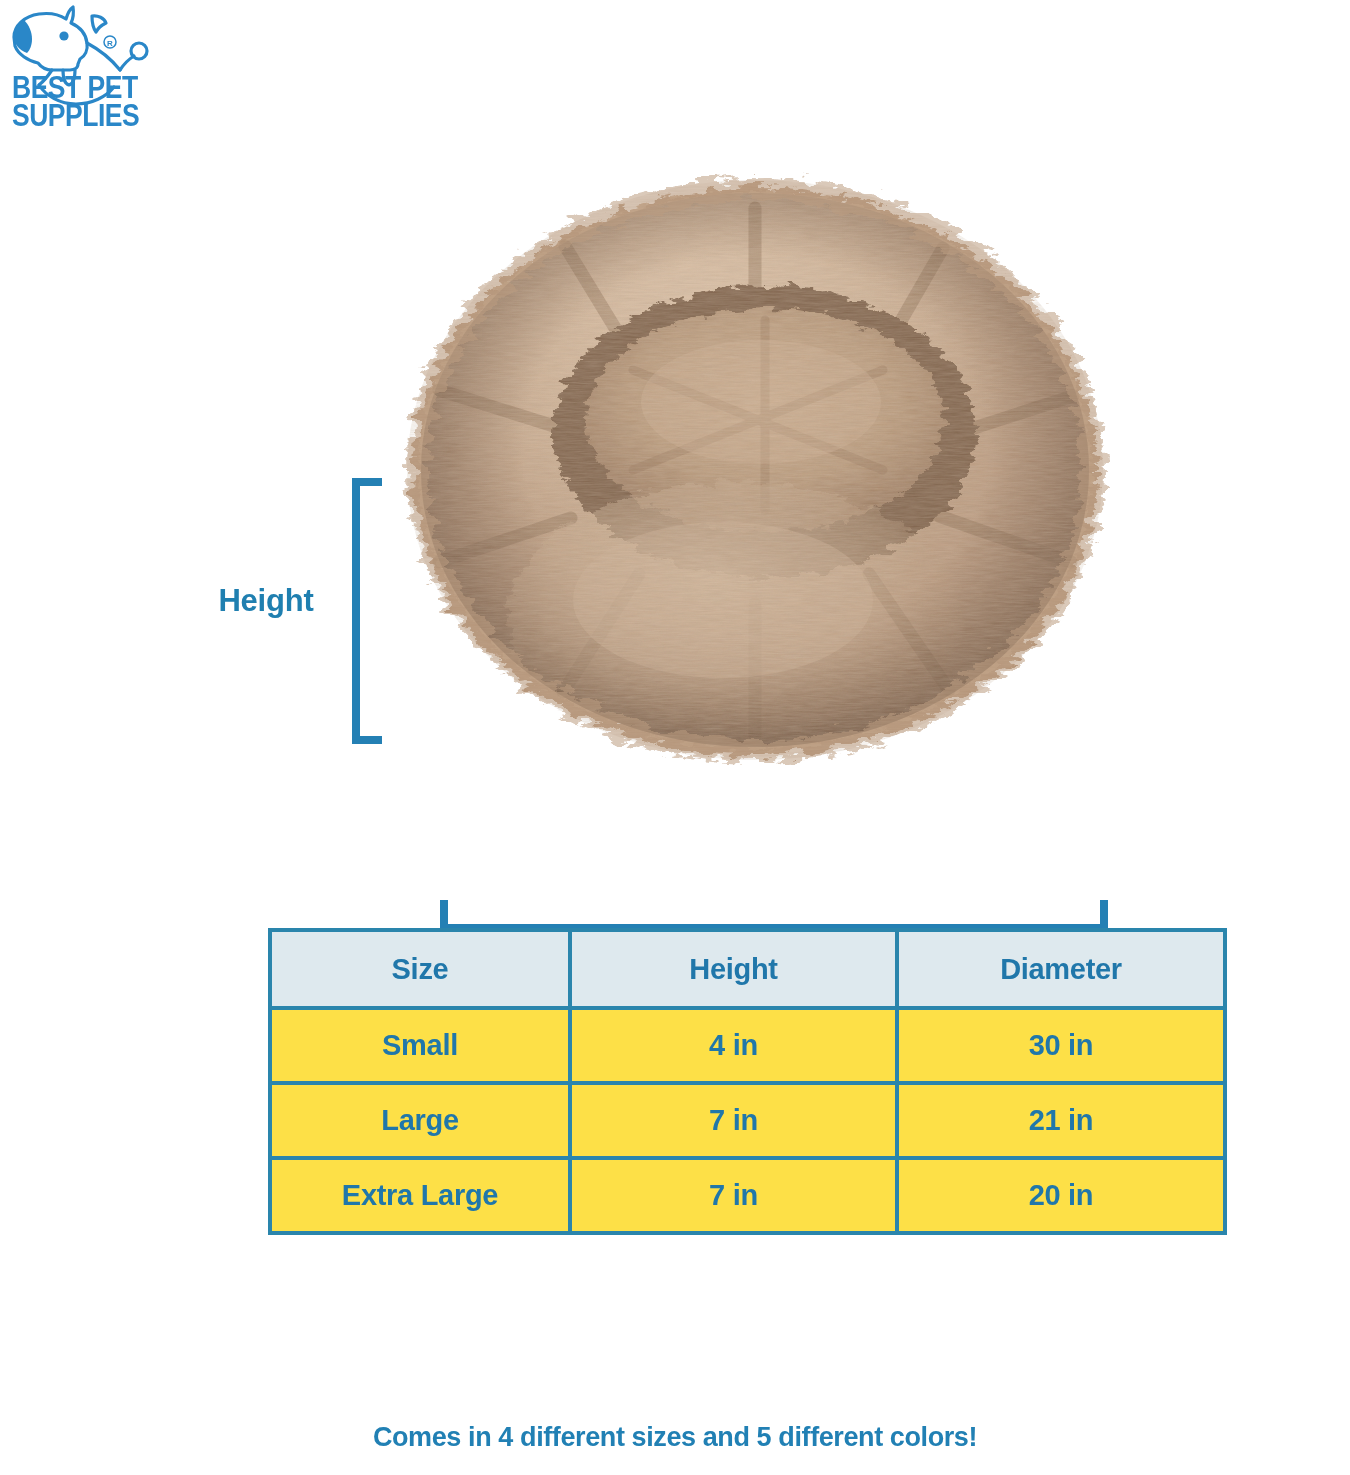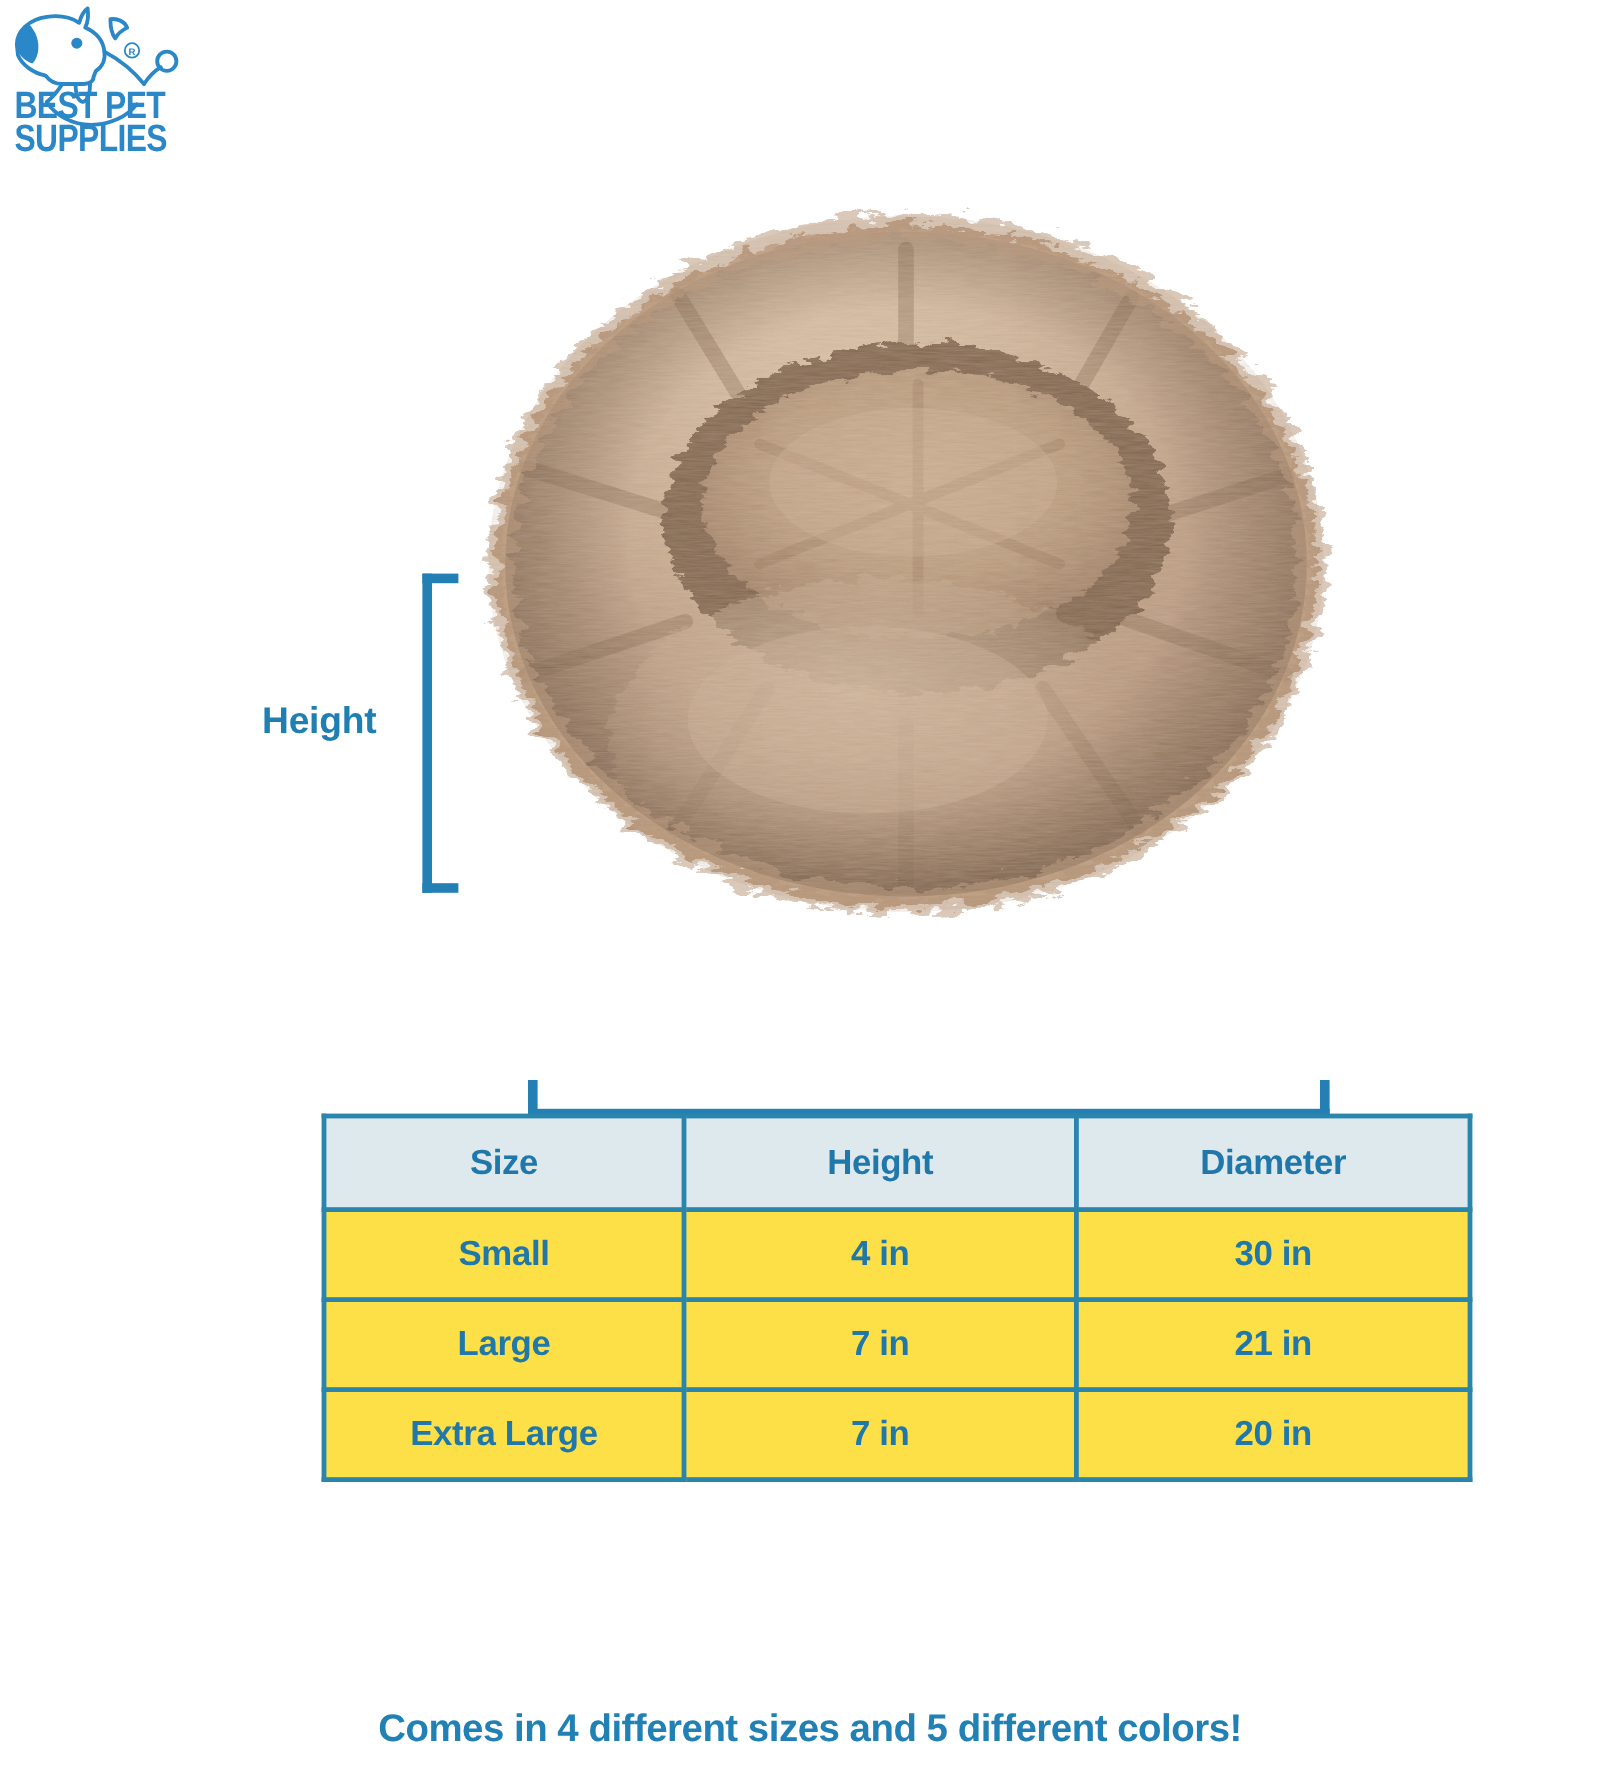--- a/index.html
+++ b/index.html
@@ -140,21 +140,21 @@
   #size-table col.c-diam   { width: 328px; }
   #size-table tbody td { background: #fde047; }
 
   
   #footer-caption {
     position: absolute;
     left: 0;
     top: 1422px;
     width: 1350px;
     text-align: center;
-    font-size: 32px;
+    font-size: 27px;
     font-weight: bold;
     color: #2180b4;
     letter-spacing: -0.4px;
     white-space: nowrap;
   }
 </style>
 </head>
 <body>
 
 <div id="logo">

